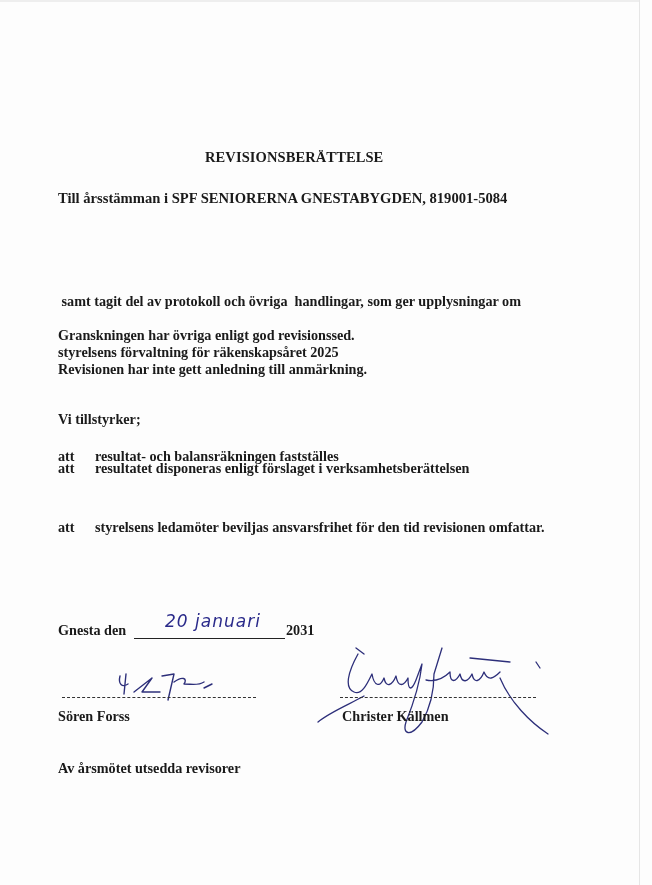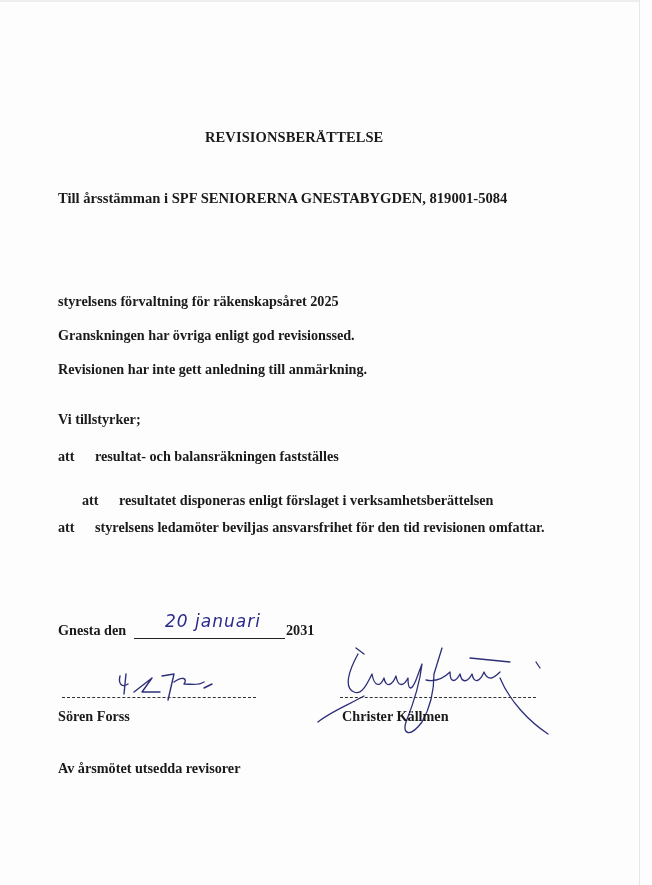--- a/index.html
+++ b/index.html
@@ -11,31 +11,31 @@
   }
   .page-edge {
     position: absolute; top: 0; right: 12px; width: 1px; height: 885px;
     background: #e6e6e6;
   }
   .top-edge {
     position: absolute; top: 0; left: 0; width: 640px; height: 2px;
     background: #eeeeee;
   }
   .t { position: absolute; font-weight: bold; font-size: 14.2px; white-space: nowrap; line-height: 17px; }
-  .title { left: 205px; top: 129px; font-size: 14.5px; letter-spacing: 0.1px; }
+  .title { left: 205px; top: 149px; font-size: 14.5px; letter-spacing: 0.1px; }
   .addressee { left: 58px; top: 190px; font-size: 14.6px; }
   .para { left: 58px; top: 259px; white-space: pre; line-height: 17px; }
   .para span { display: block; }
   .p2 { left: 58px; top: 327px; }
   .p3 { left: 58px; top: 361px; }
   .p4 { left: 58px; top: 411px; }
   .att-row { position: absolute; left: 58px; font-weight: bold; font-size: 14.2px; white-space: nowrap; line-height: 17px; }
   .att-row .att { display: inline-block; width: 37px; }
   .r1 { top: 448px; }
-  .r2 { top: 492px; margin-left: 24px; }
+  .r2 { top: 460px; }
   .r3 { top: 519px; }
   .place { left: 58px; top: 622px; }
   .date-line { position: absolute; left: 134px; top: 638px; width: 151px; height: 1px; background: #222; }
   .date-hand {
     position: absolute; left: 165px; top: 611px; font-family: "DejaVu Sans", sans-serif;
     font-size: 17px; color: #2a2a8a; font-style: italic; letter-spacing: 1px; white-space: nowrap; text-align: right;
   }
   .year { left: 286px; top: 622px; }
   .dash { position: absolute; height: 0; border-top: 1.5px dashed #333; }
   .dash-left { left: 62px; top: 697px; width: 194px; }
@@ -49,20 +49,21 @@
 <body>
 
 <div class="top-edge"></div>
 <div class="page-edge"></div>
 
 <div class="t title">REVISIONSBERÄTTELSE</div>
 
 <div class="t addressee">Till årsstämman i  SPF SENIORERNA GNESTABYGDEN, 819001-5084</div>
 
 <div class="t para">
+  <span> samt tagit del av protokoll och övriga  handlingar, som ger upplysningar om</span>
   <span>styrelsens förvaltning för räkenskapsåret 2025</span>
 </div>
 
 <div class="t p2">Granskningen har övriga enligt god revisionssed.</div>
 <div class="t p3">Revisionen har inte gett anledning till anmärkning.</div>
 <div class="t p4">Vi tillstyrker;</div>
 
 <div class="att-row r1">
   <span class="att">att</span><span>resultat- och balansräkningen fastställes</span>
 </div>

